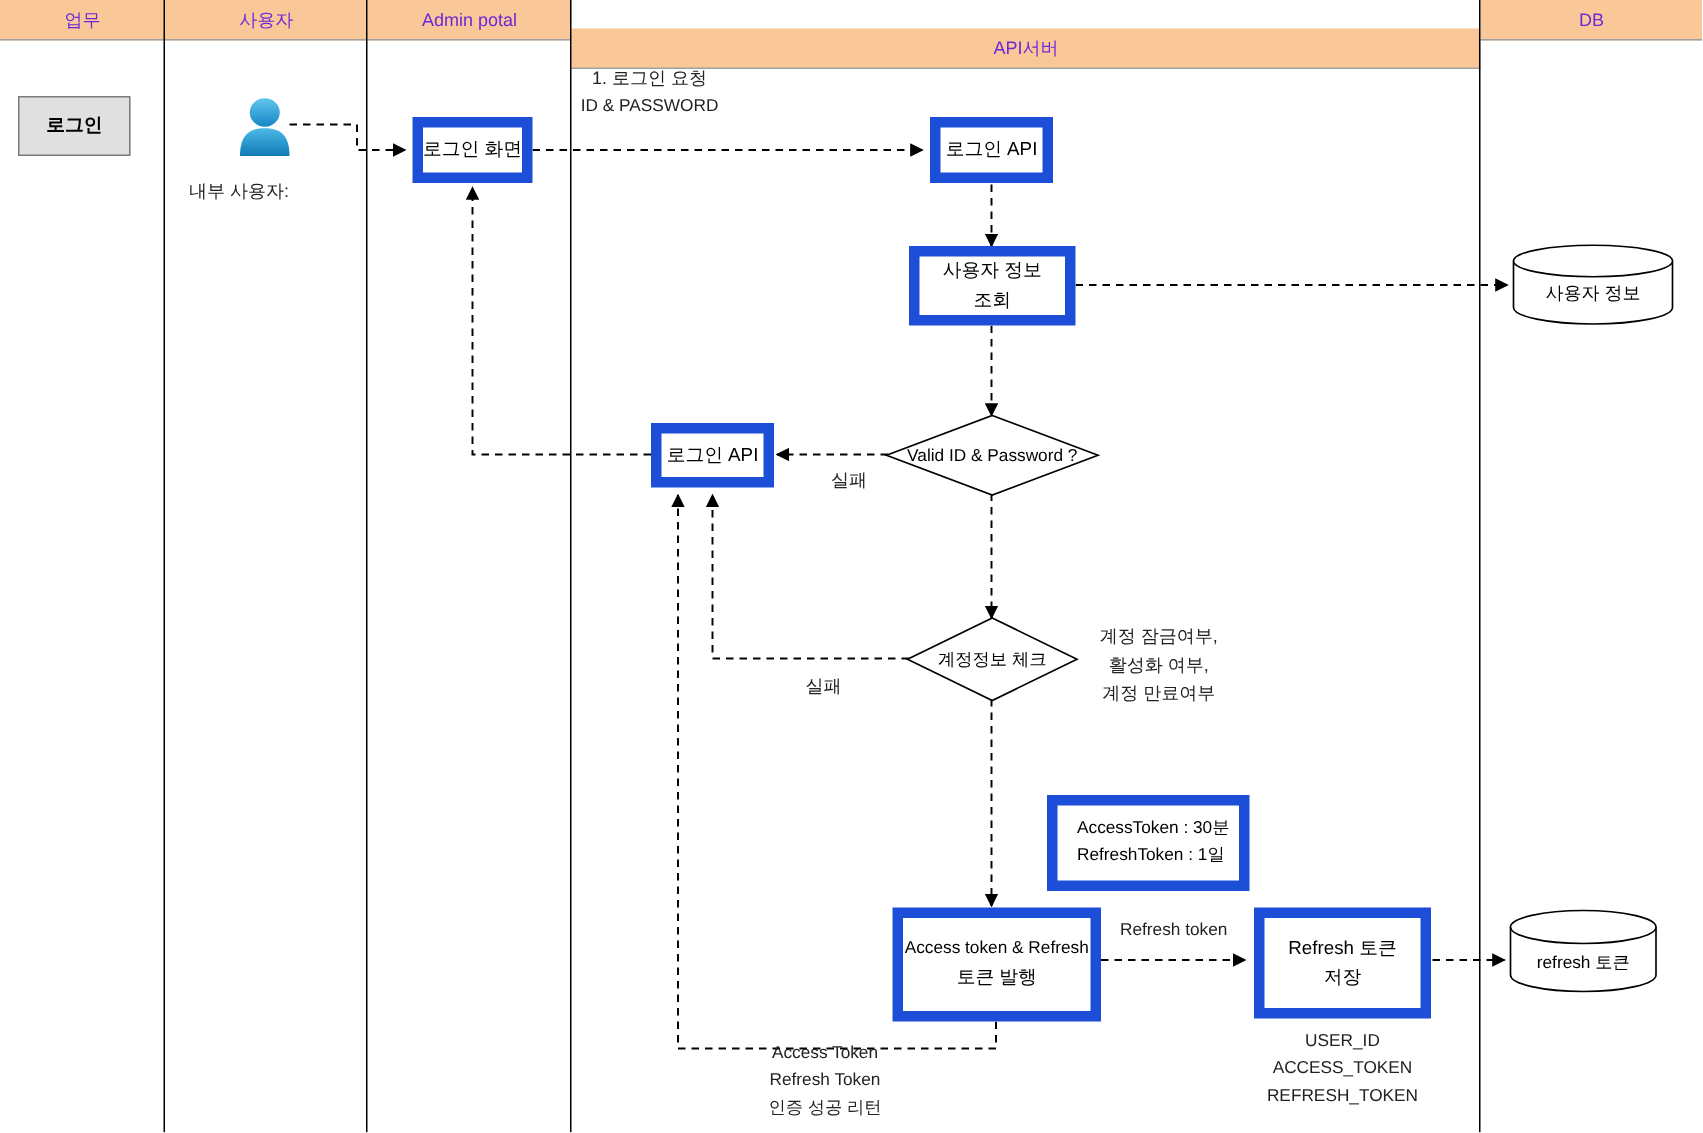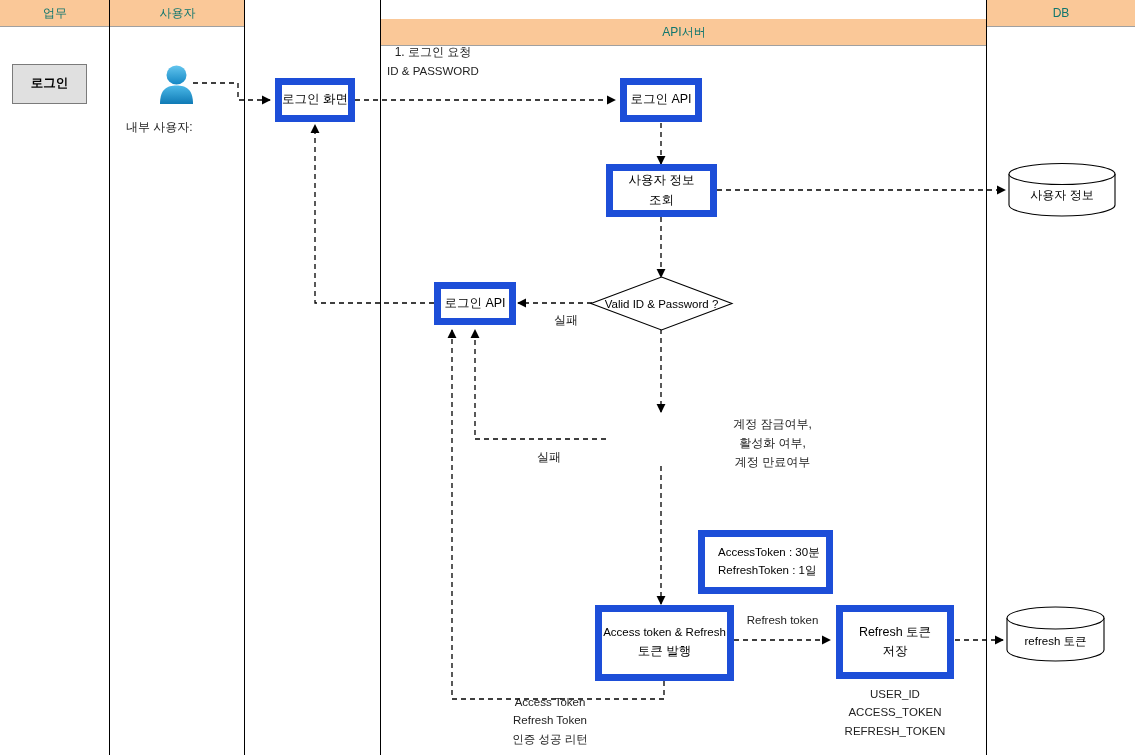--- a/index.html
+++ b/index.html
@@ -22,21 +22,21 @@
   .lane-header {
     position: absolute;
     top: 0;
     height: 27px;
     background: #fac898;
     border-bottom: 1px solid #a0a0a0;
     display: flex;
     align-items: center;
     justify-content: center;
     font-size: 12px;
-    color: #0f766e;
+    color: #6d28d9;
     box-sizing: border-box;
   }
   .lane-divider {
     position: absolute;
     top: 0;
     width: 1px;
     height: 755px;
     background: #000000;
   }
 
@@ -139,20 +139,23 @@
 <body>
 
 <div id="canvas">
 
   <div class="lane-header" style="left:0px; width:110px;">
     <span>업무</span>
   </div>
   <div class="lane-header" style="left:110px; width:135px;">
     <span>사용자</span>
   </div>
+  <div class="lane-header" style="left:245px; width:136px;">
+    <span>Admin potal</span>
+  </div>
   <div class="lane-header" style="left:381px; width:606px;margin-top:19px;">
     <span>API서버</span>
   </div>
   <div class="lane-header" style="left:987px; width:148px;">
     <span>DB</span>
   </div>
 
   <div class="lane-divider" style="left:109px;"></div>
   <div class="lane-divider" style="left:244px;"></div>
   <div class="lane-divider" style="left:380px;"></div>
@@ -230,20 +233,26 @@
     <span>저장</span>
   </div>
 
   <div class="diamond-wrap" style="left:591px; top:277px; width:141px; height:53px;text-decoration:underline;">
     <svg width="141" height="53" xmlns="http://www.w3.org/2000/svg">
       <polygon points="70.5,0 141,26.5 70.5,53 0,26.5" fill="#ffffff" stroke="#000" stroke-width="1.1"></polygon>
     </svg>
     <div class="diamond-label">Valid ID &amp; Password ?</div>
   </div>
 
+  <div class="diamond-wrap" style="left:605px; top:412px; width:113px; height:55px;">
+    <svg width="113" height="55" xmlns="http://www.w3.org/2000/svg">
+      <polygon points="56.5,0 113,27.5 56.5,55 0,27.5" fill="#ffffff" stroke="#000" stroke-width="1.1"></polygon>
+    </svg>
+    <div class="diamond-label">계정정보  체크</div>
+  </div>
 
   <div class="cyl" style="left:1008px; top:163px; width:108px; height:53px;">
     <svg width="108" height="53" xmlns="http://www.w3.org/2000/svg">
       <path d="M 1 11 L 1 42 A 53 11 0 0 0 107 42 L 107 11" fill="#ffffff" stroke="#000" stroke-width="1.1"></path>
       <ellipse cx="54" cy="11" rx="53" ry="10.5" fill="#ffffff" stroke="#000" stroke-width="1.1"></ellipse>
     </svg>
     <div class="cyl-label" style="padding-top:6px;">사용자 정보</div>
   </div>
 
   <div class="cyl" style="left:1006px; top:606px; width:99px; height:56px;">

